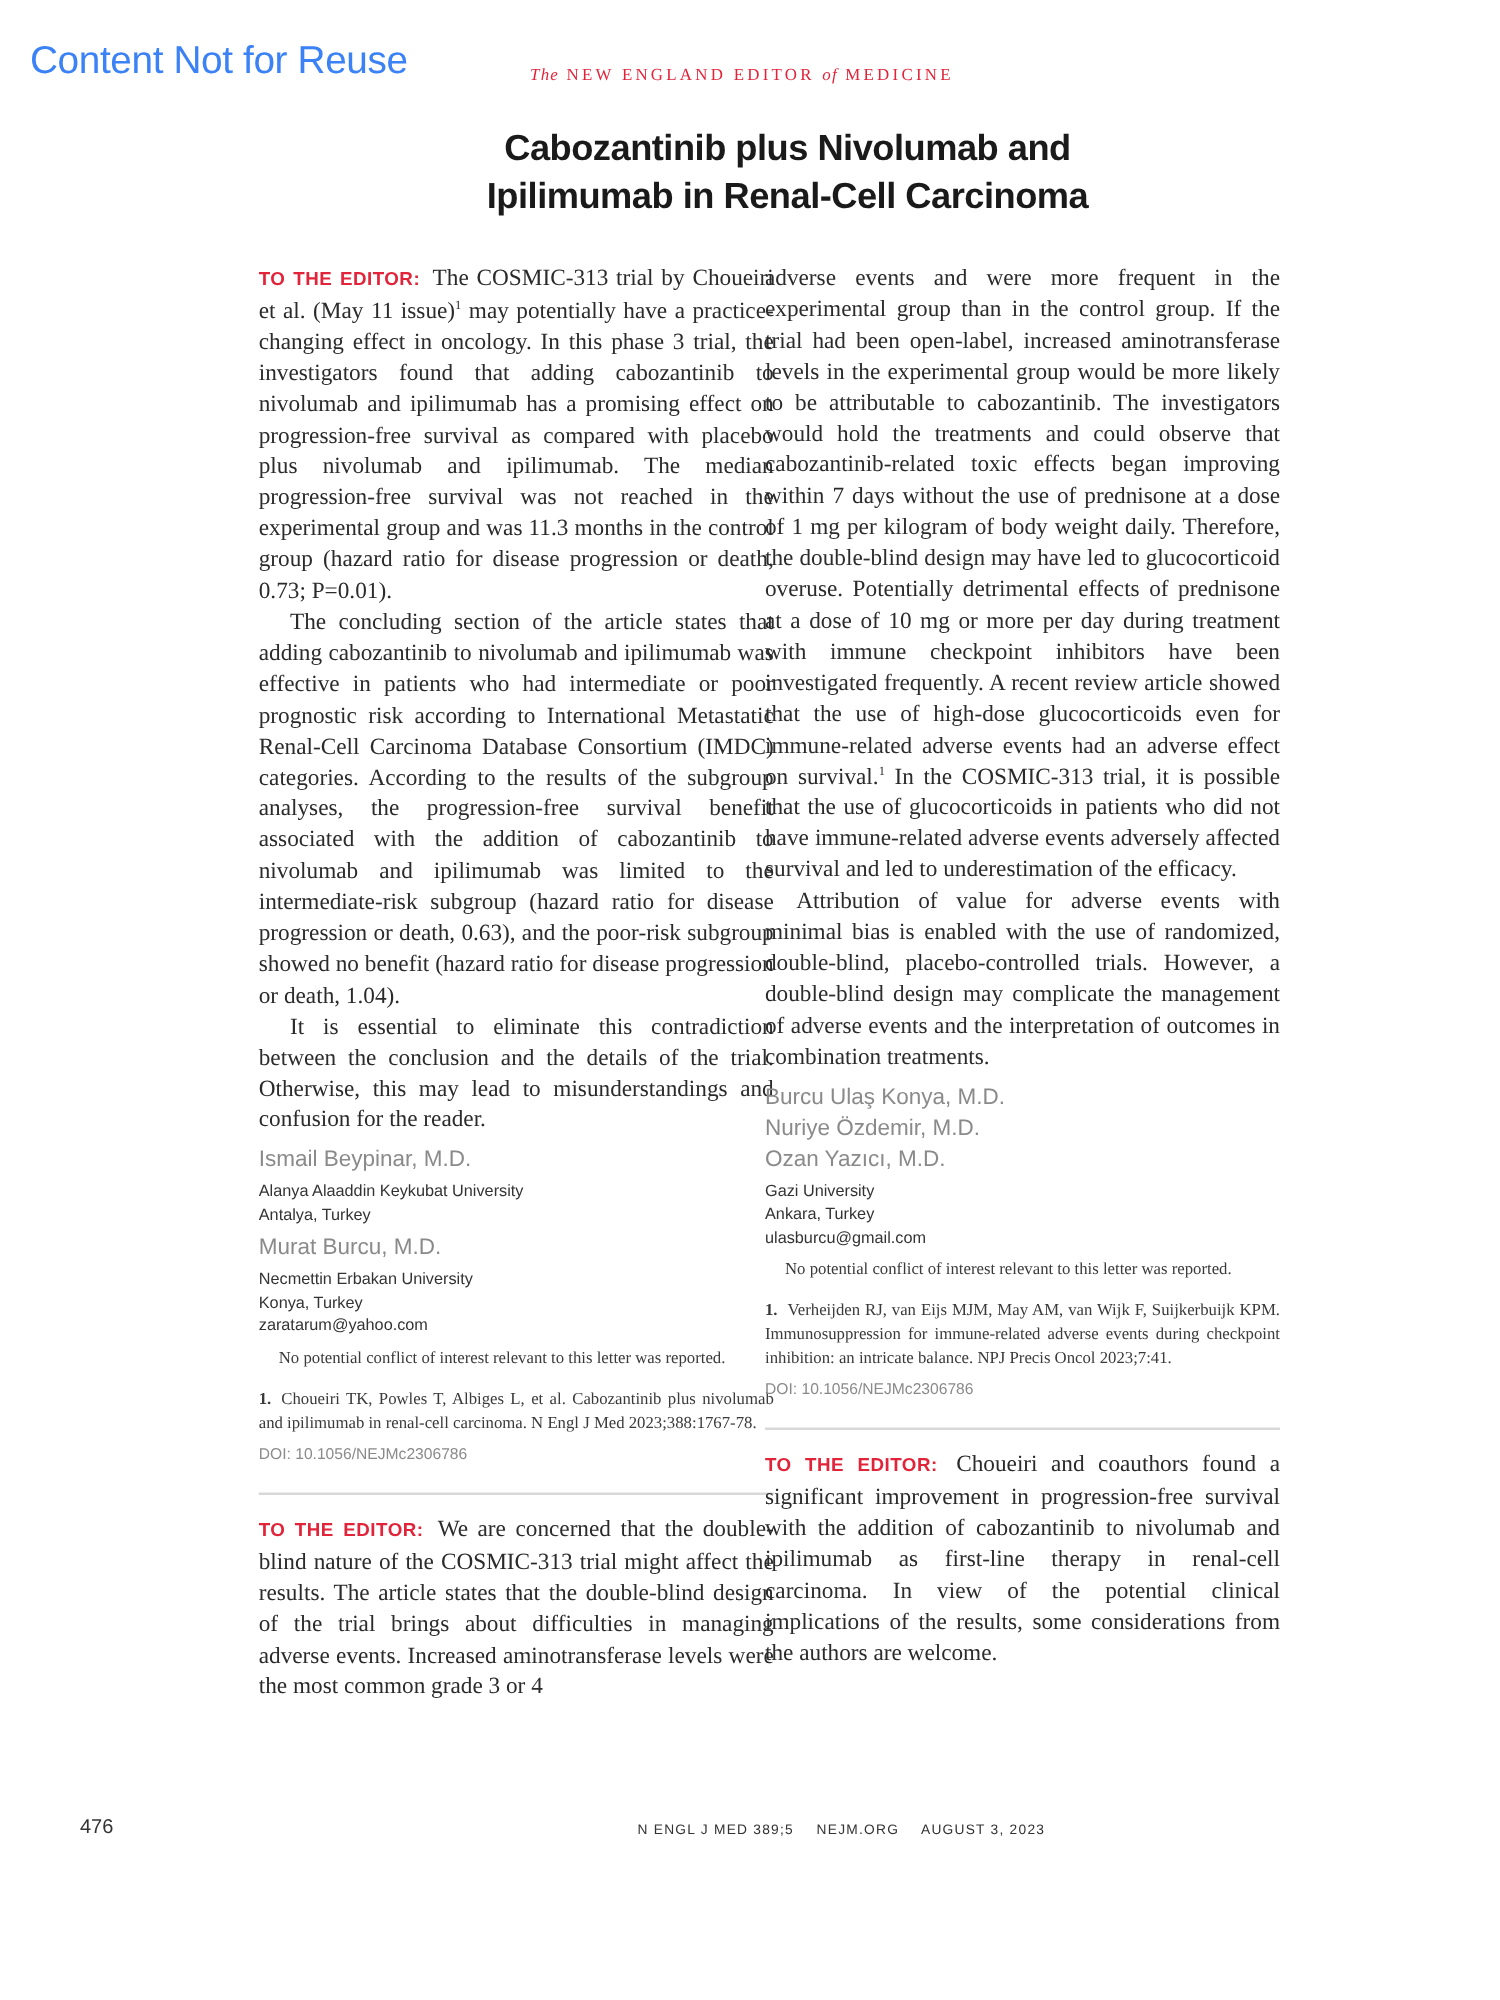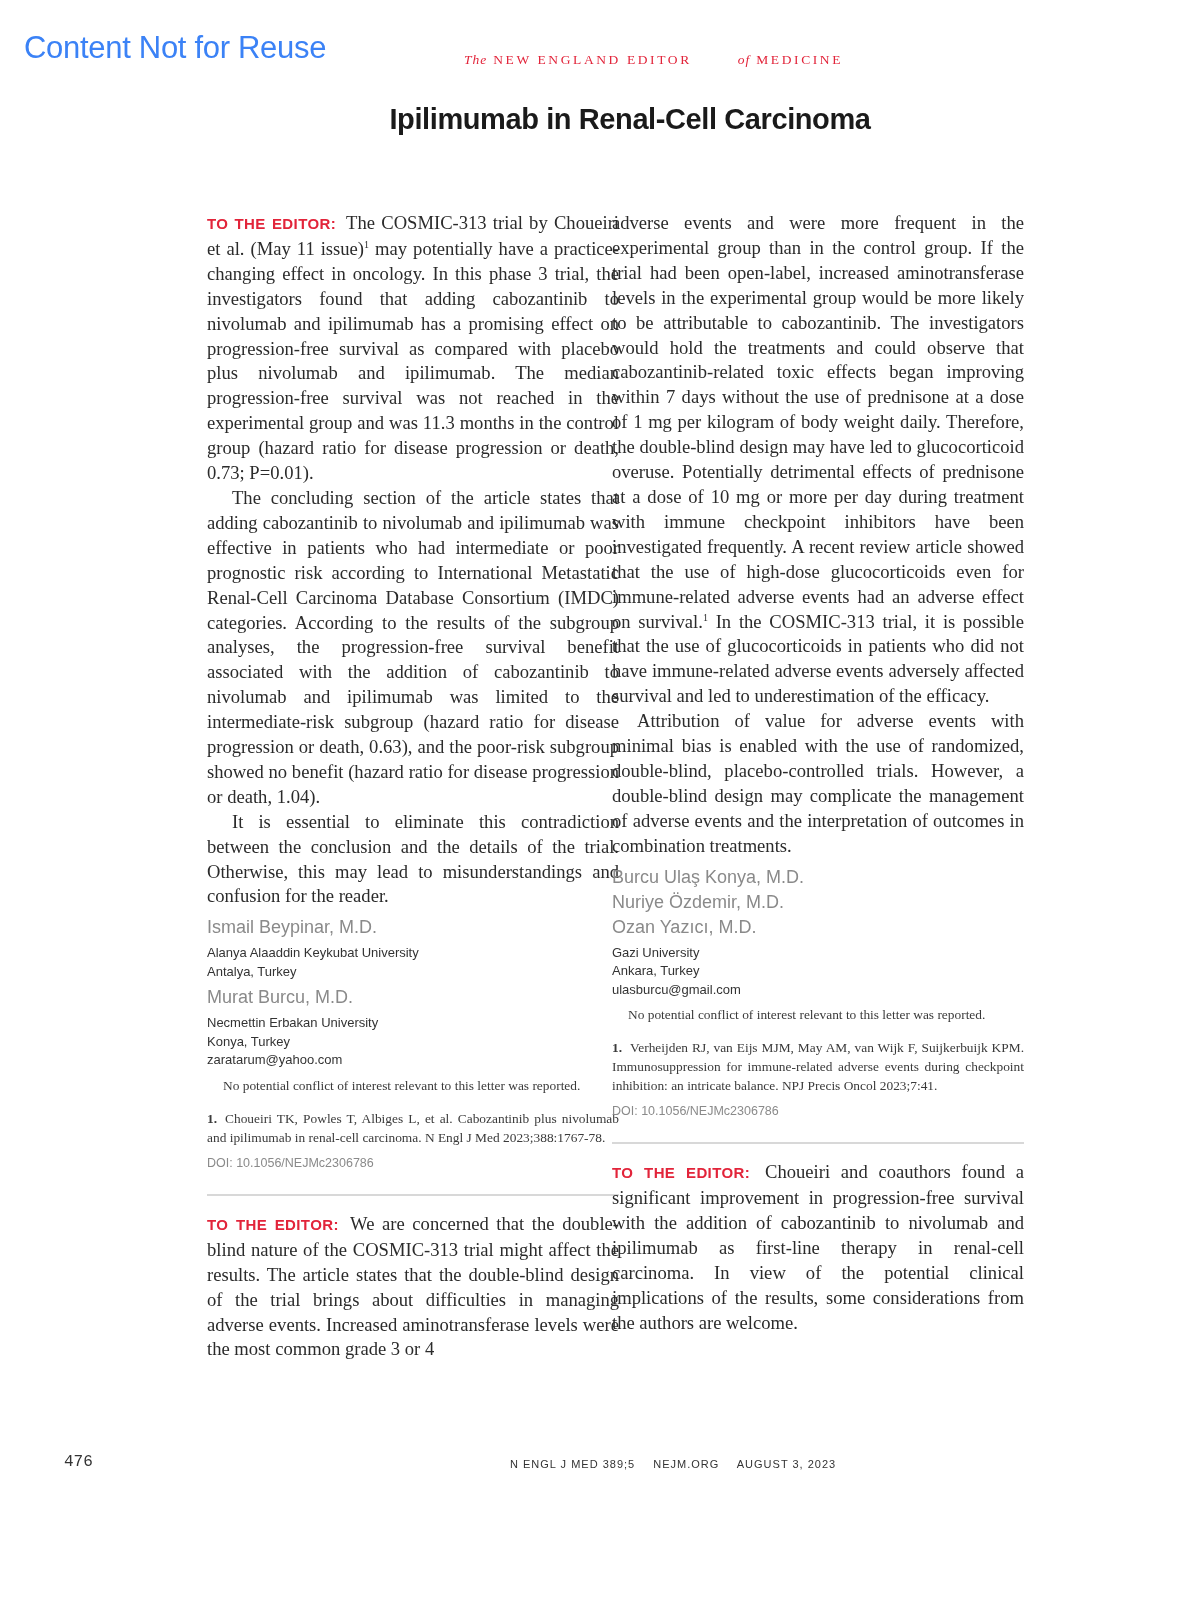--- a/index.html
+++ b/index.html
@@ -10,21 +10,21 @@
       position: absolute; left: 24px; top: 30px;
       font-family: "Liberation Sans", "DejaVu Sans", sans-serif;
       font-size: 31px; color: #3b82f6; letter-spacing: -0.3px;
     }
     .journal-head {
       position: absolute; left: 424px; top: 52px;
       font-family: "Liberation Serif", serif;
       font-size: 13.5px; letter-spacing: 2.6px; color: #e2243a;
       white-space: nowrap;
     }
-    .journal-head .it { font-style: italic; letter-spacing: 1px; margin-left: 40px; }
+    .journal-head .it { font-style: italic; letter-spacing: 1px; }
     .title {
       position: absolute; left: 330px; top: 100px; width: 600px;
       text-align: center;
       font-family: "Liberation Sans", "DejaVu Sans", sans-serif;
       font-weight: bold; font-size: 29px; line-height: 38px; color: #1a1a1a;
       letter-spacing: -0.4px;
     }
 
     .col { position: absolute; top: 211px; width: 412px; }
     .col.left { left: 207px; }
@@ -62,21 +62,21 @@
     }
     .ref .num { font-weight: bold; margin-right: 8px; }
     .doi {
       font-family: "Liberation Sans", "DejaVu Sans", sans-serif;
       font-size: 12.5px; color: #8a8a8a; margin-top: 9px;
     }
     .rule { height: 2px; background: #d8d8d8; margin-top: 24px; margin-bottom: 16px; }
 
     .footer-page {
       position: absolute; left: 64px; top: 1453px;
-      font-family: Liberation Mono, monospace; font-size: 16px; color: #333;
+      font-family: Liberation Sans, sans-serif; font-size: 16px; color: #333;
     }
     .footer-cite {
       position: absolute; left: 466px; top: 1458px;
       font-family: "Liberation Sans", "DejaVu Sans", sans-serif;
       font-size: 11px; letter-spacing: 1px; color: #333; white-space: nowrap; padding-left: 44px;
     }
     .footer-cite span { margin-right: 14px; }
   </style>
 </head>
 <body>
@@ -84,20 +84,21 @@
 <div class="watermark">Content Not for Reuse</div>
 
 <div class="journal-head">
   <span class="it">The</span>
   <span>NEW ENGLAND EDITOR</span>
   <span class="it">of</span>
   <span>MEDICINE</span>
 </div>
 
 <h1 class="title">
+  <div>Cabozantinib plus Nivolumab and</div>
   <div>Ipilimumab in Renal-Cell Carcinoma</div>
 </h1>
 
 <div class="col left">
   <section>
     <p class="para">
       <span class="editor-label">TO THE EDITOR:</span>
       <span>The COSMIC-313 trial by Choueiri et al. (May 11 issue)</span><sup>1</sup><span> may potentially have a practice-changing effect in oncology. In this phase 3 trial, the investigators found that adding cabozantinib to nivolumab and ipilimumab has a promising effect on progression-free survival as compared with placebo plus nivolumab and ipilimumab. The median progression-free survival was not reached in the experimental group and was 11.3 months in the control group (hazard ratio for disease progression or death, 0.73; P=0.01).</span>
     </p>
     <p class="para indent">The concluding section of the article states that adding cabozantinib to nivolumab and ipilimumab was effective in patients who had intermediate or poor prognostic risk according to International Metastatic Renal-Cell Carcinoma Database Consortium (IMDC) categories. According to the results of the subgroup analyses, the progression-free survival benefit associated with the addition of cabozantinib to nivolumab and ipilimumab was limited to the intermediate-risk subgroup (hazard ratio for disease progression or death, 0.63), and the poor-risk subgroup showed no benefit (hazard ratio for disease progression or death, 1.04).</p>

